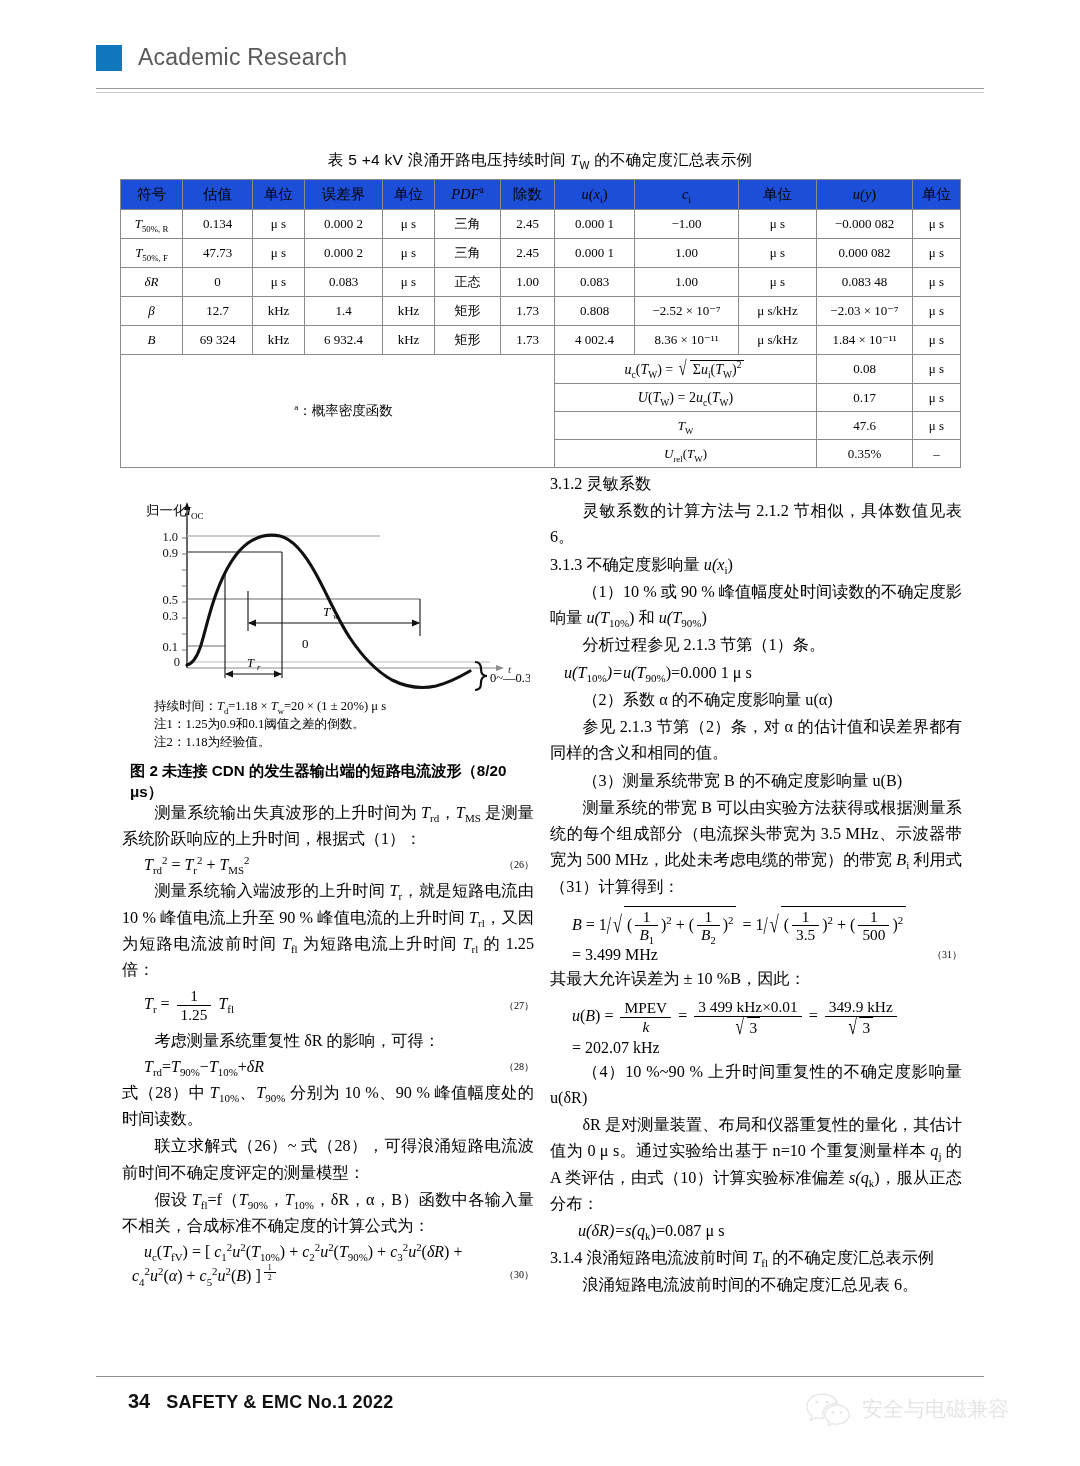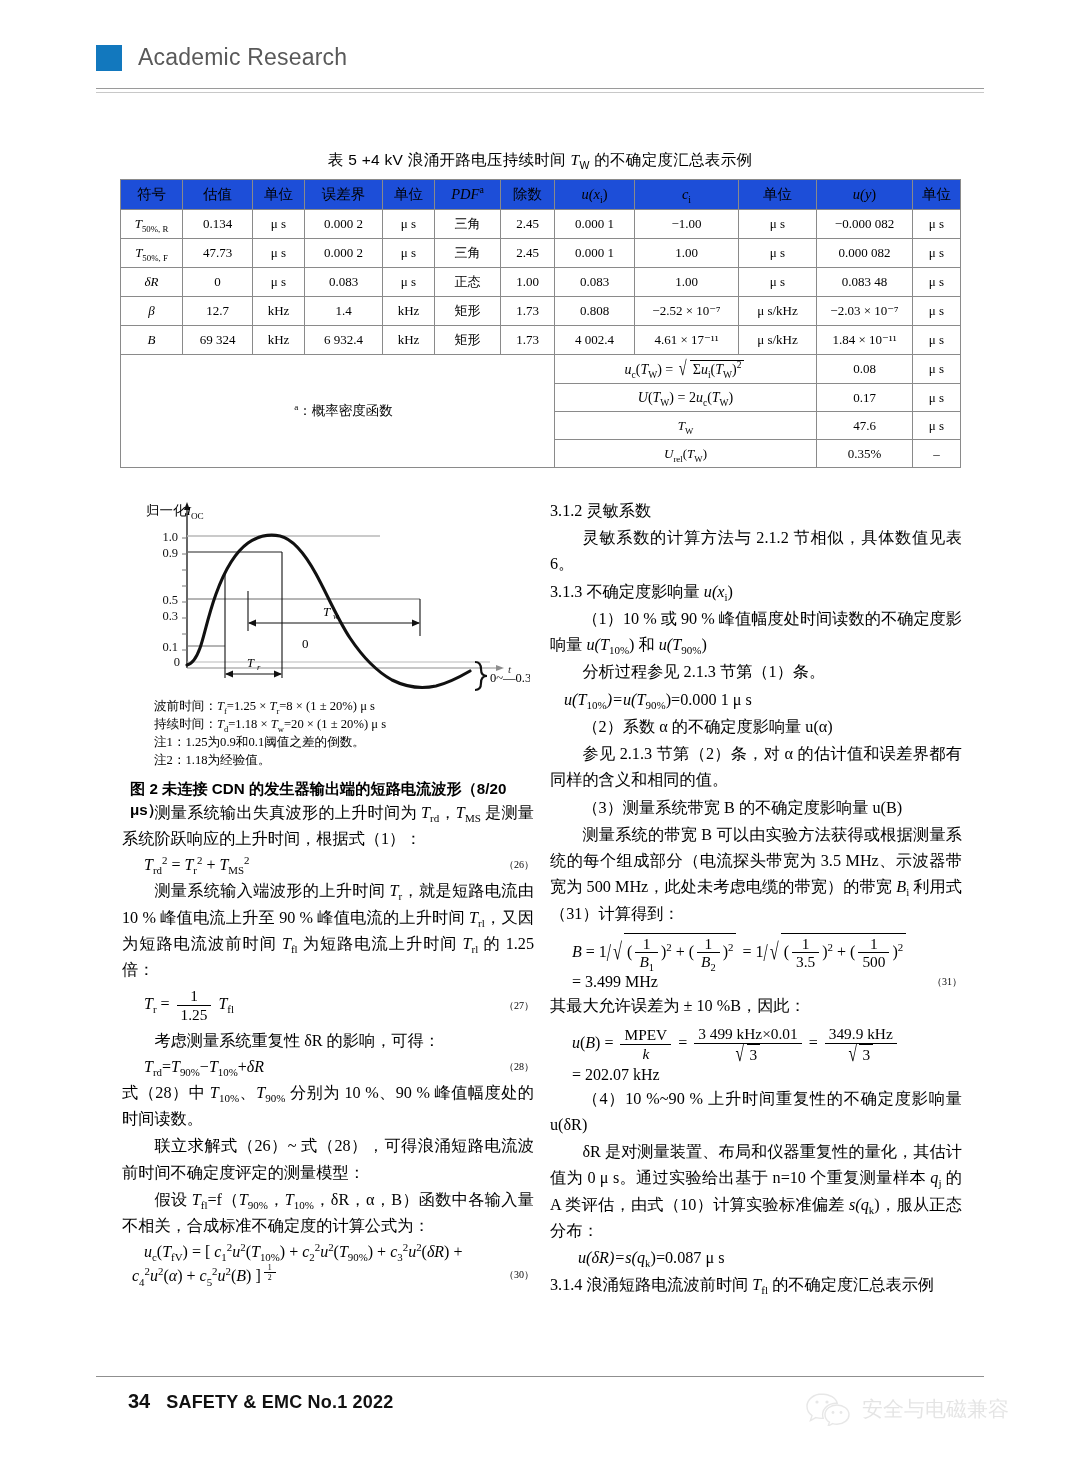--- a/index.html
+++ b/index.html
@@ -64,21 +64,21 @@
   .note-cell {
     text-align: center; padding-left: 14px !important;
     font-size: 13.5px; vertical-align: middle;
   }
   .fml-cell { height: 48px; font-size: 14px; }
   sup, sub { font-size: .68em; line-height: 0; }
   i, .it { font-style: italic; font-family: "Liberation Serif","DejaVu Serif",serif; }
 
   
   #col-left  { position: absolute; left: 122px; top: 498px; width: 412px; }
-  #col-right { position: absolute; left: 550px; top: 498px; width: 412px; }
+  #col-right { position: absolute; left: 550px; top: 471px; width: 412px; }
   .para {
     font-size: 16.2px; line-height: 1.62; text-align: justify;
     text-justify: inter-ideograph; margin: 0 0 1px 0;
   }
   .indent { text-indent: 2em; }
   .eq-row {
     display: flex; align-items: center; justify-content: space-between;
     margin: 4px 0; font-size: 16px;
   }
   .eq-body { padding-left: 22px; }
@@ -237,21 +237,21 @@
         </tr>
         <tr>
           <td><i>B</i></td>
           <td>69 324</td>
           <td>kHz</td>
           <td>6 932.4</td>
           <td>kHz</td>
           <td>矩形</td>
           <td>1.73</td>
           <td>4 002.4</td>
-          <td>4.61 × 17⁻¹¹</td>
+          <td>8.36 × 10⁻¹¹</td>
           <td>μ s/kHz</td>
           <td>1.84 × 10⁻¹¹</td>
           <td>μ s</td>
         </tr>
       </tbody>
     <tbody id="tbody-summary">
         <tr>
           <td class="note-cell" colspan="7" rowspan="4"><sup>a</sup>：概率密度函数</td>
           <td colspan="3" class="fml-cell"><i>u</i><sub>c</sub>(<i>T</i><sub>W</sub>) = <span class="sqrt"><span class="rad">Σ<i>u</i><sub>i</sub>(<i>T</i><sub>W</sub>)<sup>2</sup></span></span></td>
           <td>0.08</td>
@@ -347,23 +347,20 @@
       </marker>
     </defs>
   </svg>
 
   <div style="position:absolute; left:16px; top:6px; font-size:13.5px;">
     <span>归一化</span><i>I</i><sub>OC</sub>
   </div>
 
   <div id="fig-notes">
     <div>
-      <span>波前时间：</span><i>T</i><sub>f</sub><span>=1.25 × </span><i>T</i><sub>r</sub><span>=8 × (1 ± 20%) μ s</span>
-    </div>
-    <div>
       <span>持续时间：</span><i>T</i><sub>d</sub><span>=1.18 × </span><i>T</i><sub>w</sub><span>=20 × (1 ± 20%) μ s</span>
     </div>
     <div>注1：1.25为0.9和0.1阈值之差的倒数。</div>
     <div>注2：1.18为经验值。</div>
   </div>
 
   <div id="fig-caption">图 2    未连接 CDN 的发生器输出端的短路电流波形（8/20 μs）</div>
 </div>
 
 <div id="col-left" style="top: 800px;">
@@ -482,20 +479,21 @@
     <span>δR 是对测量装置、布局和仪器重复性的量化，其估计值为 0 μ s。通过实验给出基于 n=10 个重复测量样本 </span><i>q</i><sub>j</sub><span> 的 A 类评估，由式（10）计算实验标准偏差 </span><i>s(q</i><sub>k</sub><span>)，</span><span>服从正态分布：</span>
   </p>
 
   <p class="para" style="padding-left:28px">
     <i>u(δR)=s(q</i><sub>k</sub><span>)=0.087  μ s</span>
   </p>
 
   <p class="para">
     <span>3.1.4 浪涌短路电流波前时间 </span><i>T</i><sub>fl</sub><span> 的不确定度汇总表示例</span>
   </p>
+  <p class="para indent">浪涌短路电流波前时间的不确定度汇总见表 6。</p>
 </div>
 
 <div id="footer-rule"></div>
 <div id="footer-left">
   <span id="footer-page">34</span>
   <span id="footer-journal">SAFETY &amp; EMC  No.1 2022</span>
 </div>
 <div id="wechat">
   <svg width="46" height="34" viewBox="0 0 46 34">
     <path d="M16,2 C7.7,2 1,7.5 1,14.2 C1,18 2.9,21.4 6,23.6 L4.4,28.5 L9.9,25.6

